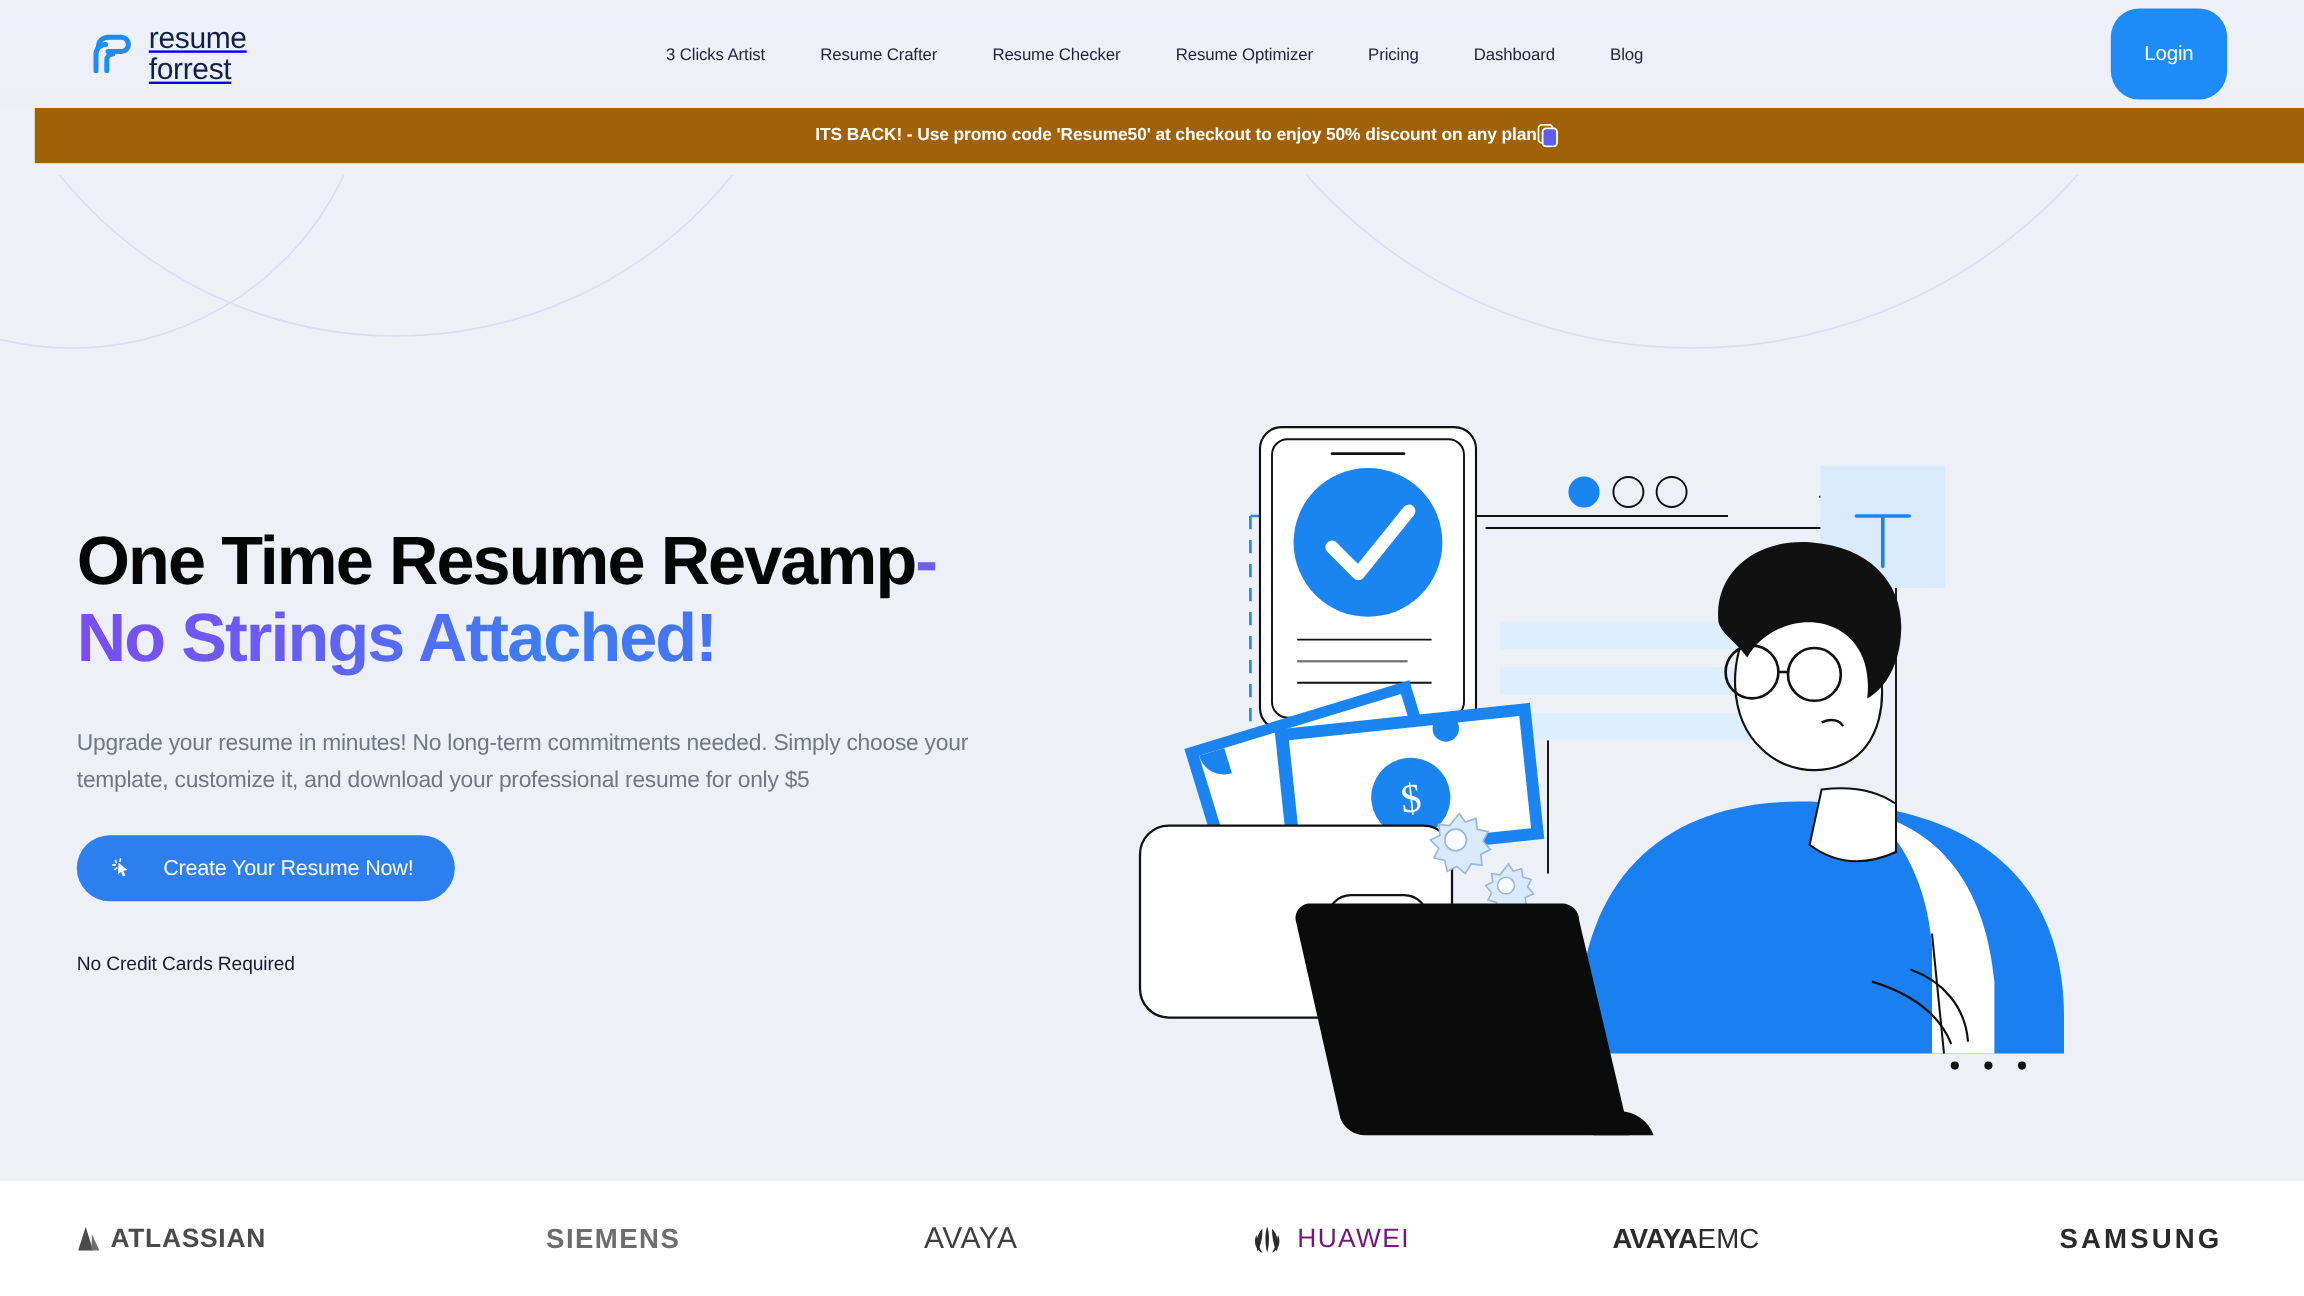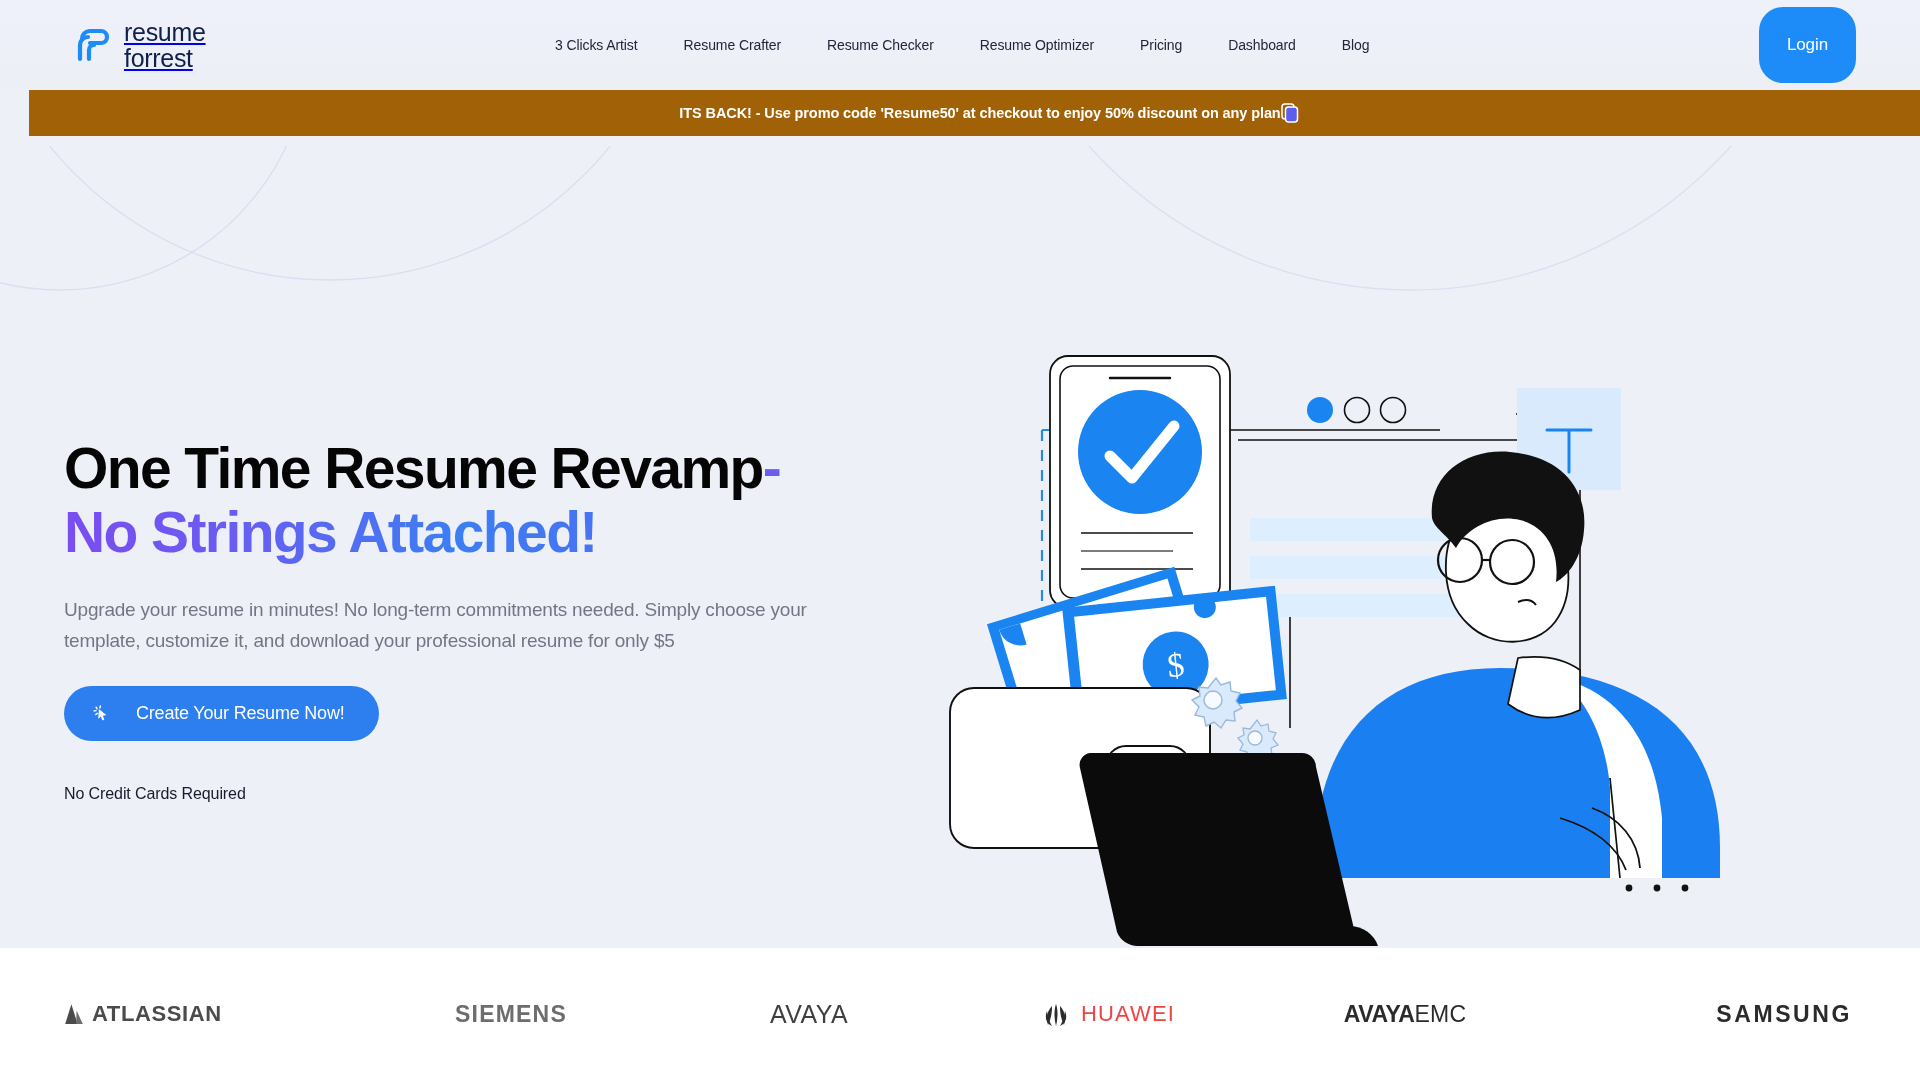--- a/index.html
+++ b/index.html
@@ -82,21 +82,21 @@
     letter-spacing:-1.6px; color:#050505;
   }
   .hero-h1 .dash { color:#6d5ef0; }
   .hero-h1 .line2 {
     display:block;
     background:linear-gradient(90deg,#7a4df0 0%, #6b5bf2 18%, #3c7ef2 46%, #4d6ef2 70%, #8a3ef0 100%);
     -webkit-background-clip:text; background-clip:text;
     -webkit-text-fill-color:transparent; color:transparent;
   }
   .hero-sub {
-    margin-top:30px; width:800px;
+    margin-top:40px; width:800px;
     font-size:19px; line-height:1.62; color:#737684; letter-spacing:-0.2px;
   }
   .cta {
     margin-top:30px;
     display:inline-flex; align-items:center; gap:25px;
     background:#2d7ff0; color:#fff; border:none; cursor:pointer;
     font-family:inherit; font-size:18px; font-weight:500;
     padding:17px 34px 17px 28px; border-radius:32px;
     letter-spacing:-0.2px;
   }
@@ -106,39 +106,39 @@
 
   .hero-art {
     position:absolute; right:0px; top:212px;
     width:1000px; height:690px;
   }
   .hero-art svg { width:100%; height:100%; display:block; }
 
   
   .logos {
     position:absolute; left:0; bottom:0; z-index:4;
-    width:1920px; height:132px;
+    width:1920px; height:96px;
     background:#ffffff;
     display:flex; align-items:flex-start;
     padding:0 56px;
   }
   .logo-cell {
     flex:1 1 0; display:flex; align-items:center; justify-content:center;
     height:100%;
   }
   .logo-cell.first { justify-content:flex-start; padding-left:8px; }
   .logo-cell.last  { justify-content:flex-end; padding-right:12px; }
   .logo-wordmark {
     display:flex; align-items:center; gap:8px;
     color:#4a4a4a;
   }
   .wm-atlassian { font-size:22px; font-weight:700; letter-spacing:0.6px; color:#4b4b4b; }
   .wm-siemens   { font-size:23px; font-weight:700; letter-spacing:1.2px; color:#6d6d6d; }
   .wm-avaya     { font-size:25px; font-weight:400; letter-spacing:0.4px; color:#3f3f3f; }
-  .wm-huawei    { font-size:22px; font-weight:400; letter-spacing:1.1px; color:#ef4444; }
+  .wm-huawei    { font-size:22px; font-weight:400; letter-spacing:1.1px; color:#701a75; }
   .wm-dell      { font-size:23px; font-weight:700; letter-spacing:-0.4px; color:#2b2b2b; }
   .wm-dell .emc { font-weight:300; letter-spacing:0.2px; }
   .wm-samsung   { font-size:23px; font-weight:700; letter-spacing:2.6px; color:#2b2b2b; }
 </style>
 </head>
 <body>
 
 <div class="page">
 
   <div class="bg-decor">

